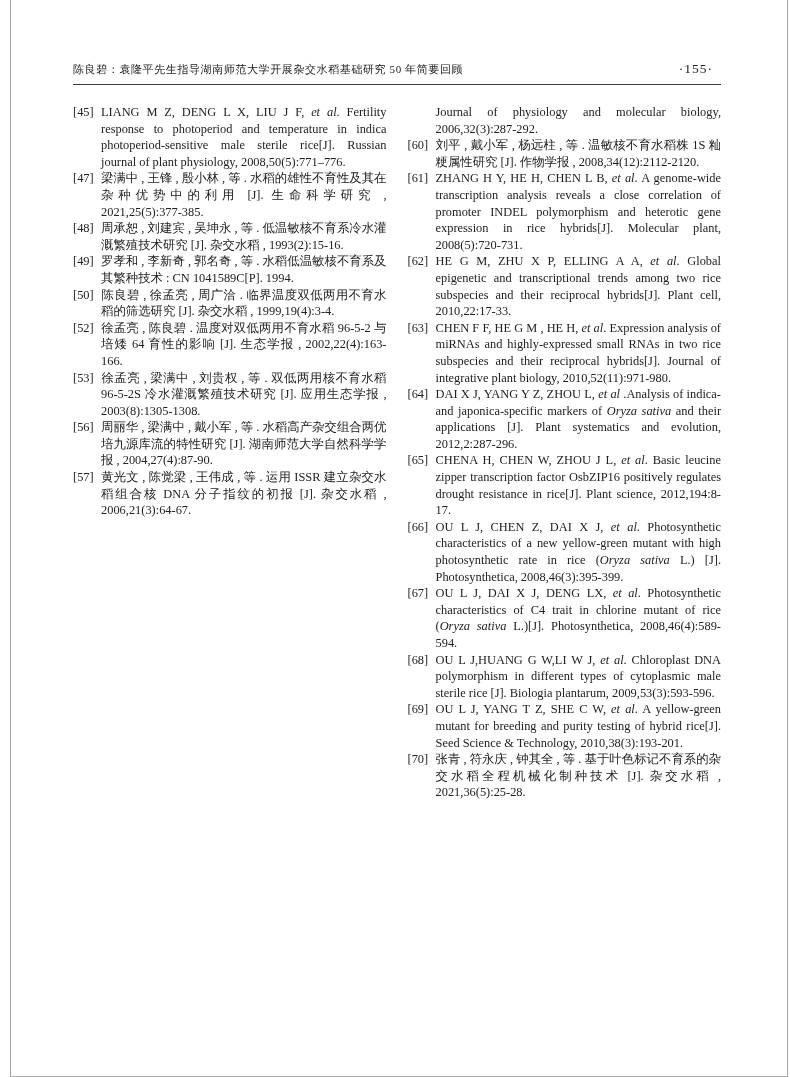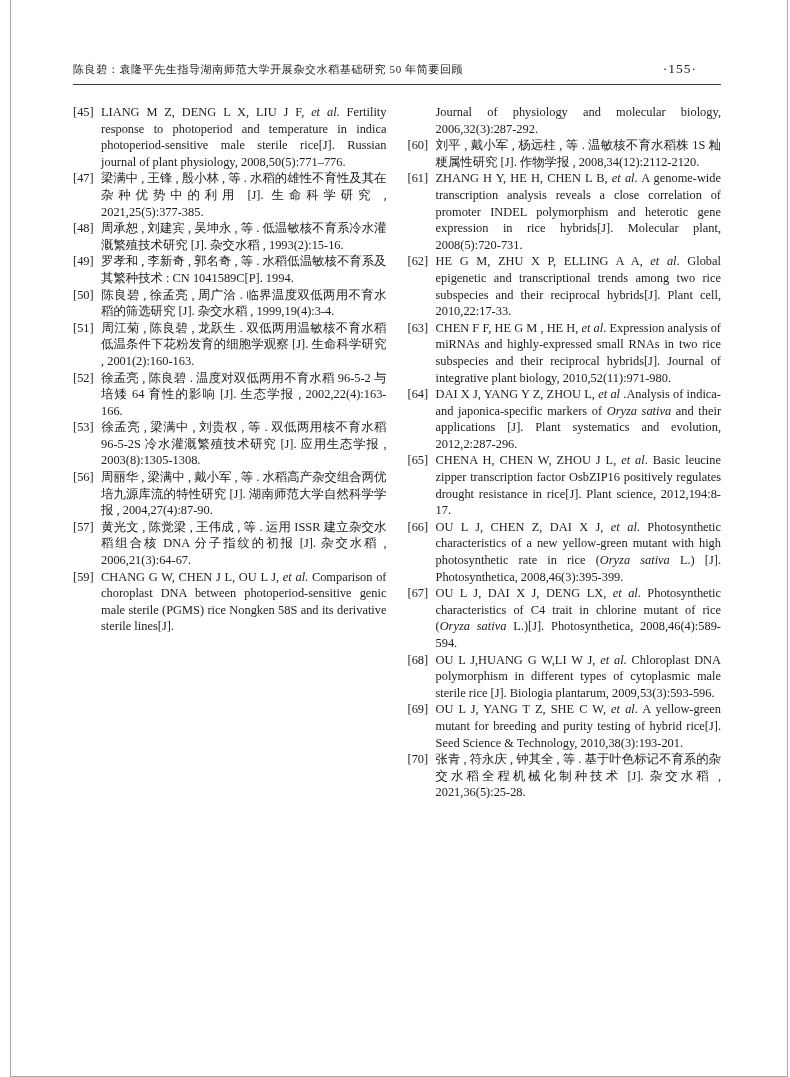--- a/index.html
+++ b/index.html
@@ -11,21 +11,21 @@
   .page {
     position:absolute; left:10px; top:-6px; width:778px; height:1083px;
     border:1px solid #a9a9a9; box-sizing:border-box; background:#ffffff;
   }
   .inner { padding:66px 66px 0 62px; }
   .header {
     display:flex; justify-content:space-between; align-items:baseline;
     border-bottom:1.5px solid #3a3a3a; padding-bottom:7px;
   }
   .title { font-size:11px; letter-spacing:0.6px; }
-  .pageno { font-size:13.5px; letter-spacing:1px; margin-right:24px; white-space:nowrap; }
+  .pageno { font-size:13.5px; letter-spacing:1px; margin-right:8px; white-space:nowrap; }
   .cols { display:flex; gap:21px; margin-top:19px; }
   .col { width:314.5px; font-size:12.4px; line-height:16.6px; text-align:justify; }
   .ref { padding-left:28px; text-indent:-28px; }
   .ref.cont { text-indent:0; }
   .ref-label { display:inline-block; width:28px; text-indent:0; }
   i { font-style:italic; }
 </style>
 </head>
 <body>
 
@@ -35,26 +35,24 @@
       <span class="title">陈良碧：袁隆平先生指导湖南师范大学开展杂交水稻基础研究 50 年简要回顾</span>
       <span class="pageno">·155·</span>
     </div>
     <div class="cols">
       <div class="col">
           <div class="ref"><span class="ref-label">[45]</span>LIANG M Z, DENG L X, LIU J F, <i>et al</i>. Fertility response to photoperiod and temperature in indica photoperiod-sensitive male sterile rice[J]. Russian journal of plant physiology, 2008,50(5):771–776.</div>
           <div class="ref"><span class="ref-label">[47]</span>梁满中 , 王锋 , 殷小林 , 等 . 水稻的雄性不育性及其在杂种优势中的利用 [J]. 生命科学研究 , 2021,25(5):377-385.</div>
           <div class="ref"><span class="ref-label">[48]</span>周承恕 , 刘建宾 , 吴坤永 , 等 . 低温敏核不育系冷水灌溉繁殖技术研究 [J]. 杂交水稻 , 1993(2):15-16.</div>
           <div class="ref"><span class="ref-label">[49]</span>罗孝和 , 李新奇 , 郭名奇 , 等 . 水稻低温敏核不育系及其繁种技术 : CN 1041589C[P]. 1994.</div>
           <div class="ref"><span class="ref-label">[50]</span>陈良碧 , 徐孟亮 , 周广洽 . 临界温度双低两用不育水稻的筛选研究 [J]. 杂交水稻 , 1999,19(4):3-4.</div>
-          <div class="ref"><span class="ref-label">[51]</span>周江菊 , 陈良碧 , 龙跃生 . 双低两用温敏核不育水稻低温条件下花粉发育的细胞学观察 [J]. 生命科学研究 , 2001(2):160-163.</div>
           <div class="ref"><span class="ref-label">[52]</span>徐孟亮 , 陈良碧 . 温度对双低两用不育水稻 96-5-2 与培矮 64 育性的影响 [J]. 生态学报 , 2002,22(4):163-166.</div>
           <div class="ref"><span class="ref-label">[53]</span>徐孟亮 , 梁满中 , 刘贵权 , 等 . 双低两用核不育水稻 96-5-2S 冷水灌溉繁殖技术研究 [J]. 应用生态学报 , 2003(8):1305-1308.</div>
           <div class="ref"><span class="ref-label">[56]</span>周丽华 , 梁满中 , 戴小军 , 等 . 水稻高产杂交组合两优培九源库流的特性研究 [J]. 湖南师范大学自然科学学报 , 2004,27(4):87-90.</div>
           <div class="ref"><span class="ref-label">[57]</span>黄光文 , 陈觉梁 , 王伟成 , 等 . 运用 ISSR 建立杂交水稻组合核 DNA 分子指纹的初报 [J]. 杂交水稻 , 2006,21(3):64-67.</div>
-          <div class="ref"><span class="ref-label">[59]</span>CHANG G W, CHEN J L, OU L J, <i>et al</i>. Comparison of choroplast DNA between photoperiod-sensitive genic male sterile (PGMS) rice Nongken 58S and its derivative sterile lines[J].</div>
         </div>
       <div class="col">
           <div class="ref cont">Journal of physiology and molecular biology, 2006,32(3):287-292.</div>
           <div class="ref"><span class="ref-label">[60]</span>刘平 , 戴小军 , 杨远柱 , 等 . 温敏核不育水稻株 1S 籼粳属性研究 [J]. 作物学报 , 2008,34(12):2112-2120.</div>
           <div class="ref"><span class="ref-label">[61]</span>ZHANG H Y, HE H, CHEN L B, <i>et al</i>. A genome-wide transcription analysis reveals a close correlation of promoter INDEL polymorphism and heterotic gene expression in rice hybrids[J]. Molecular plant, 2008(5):720-731.</div>
           <div class="ref"><span class="ref-label">[62]</span>HE G M, ZHU X P, ELLING A A, <i>et al</i>. Global epigenetic and transcriptional trends among two rice subspecies and their reciprocal hybrids[J]. Plant cell, 2010,22:17-33.</div>
           <div class="ref"><span class="ref-label">[63]</span>CHEN F F, HE G M , HE H, <i>et al</i>. Expression analysis of miRNAs and highly-expressed small RNAs in two rice subspecies and their reciprocal hybrids[J]. Journal of integrative plant biology, 2010,52(11):971-980.</div>
           <div class="ref"><span class="ref-label">[64]</span>DAI X J, YANG Y Z, ZHOU L, <i>et al</i> .Analysis of indica- and japonica-specific markers of <i>Oryza sativa</i> and their applications [J]. Plant systematics and evolution, 2012,2:287-296.</div>
           <div class="ref"><span class="ref-label">[65]</span>CHENA H, CHEN W, ZHOU J L, <i>et al</i>. Basic leucine zipper transcription factor OsbZIP16 positively regulates drought resistance in rice[J]. Plant science, 2012,194:8-17.</div>
           <div class="ref"><span class="ref-label">[66]</span>OU L J, CHEN Z, DAI X J, <i>et al</i>. Photosynthetic characteristics of a new yellow-green mutant with high photosynthetic rate in rice (<i>Oryza sativa</i> L.) [J]. Photosynthetica, 2008,46(3):395-399.</div>

